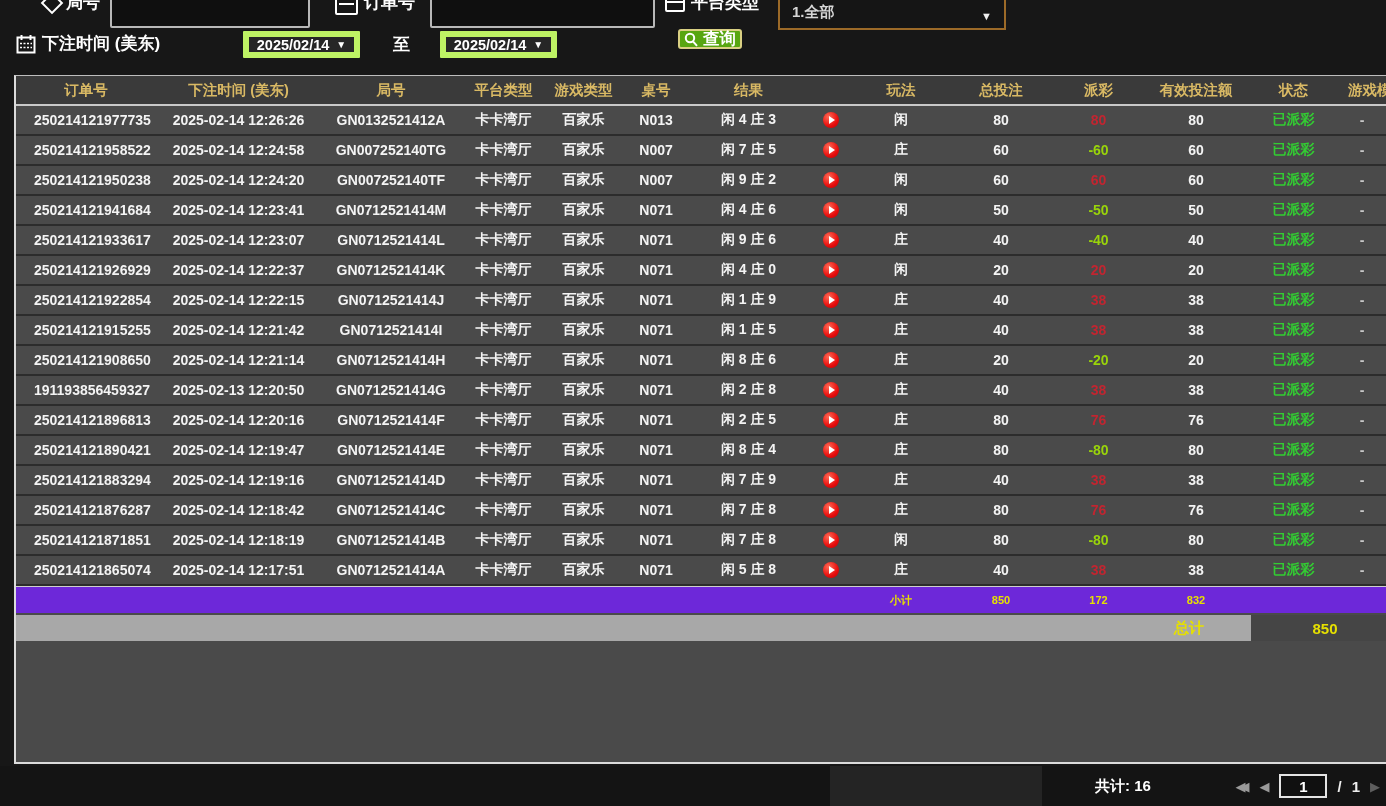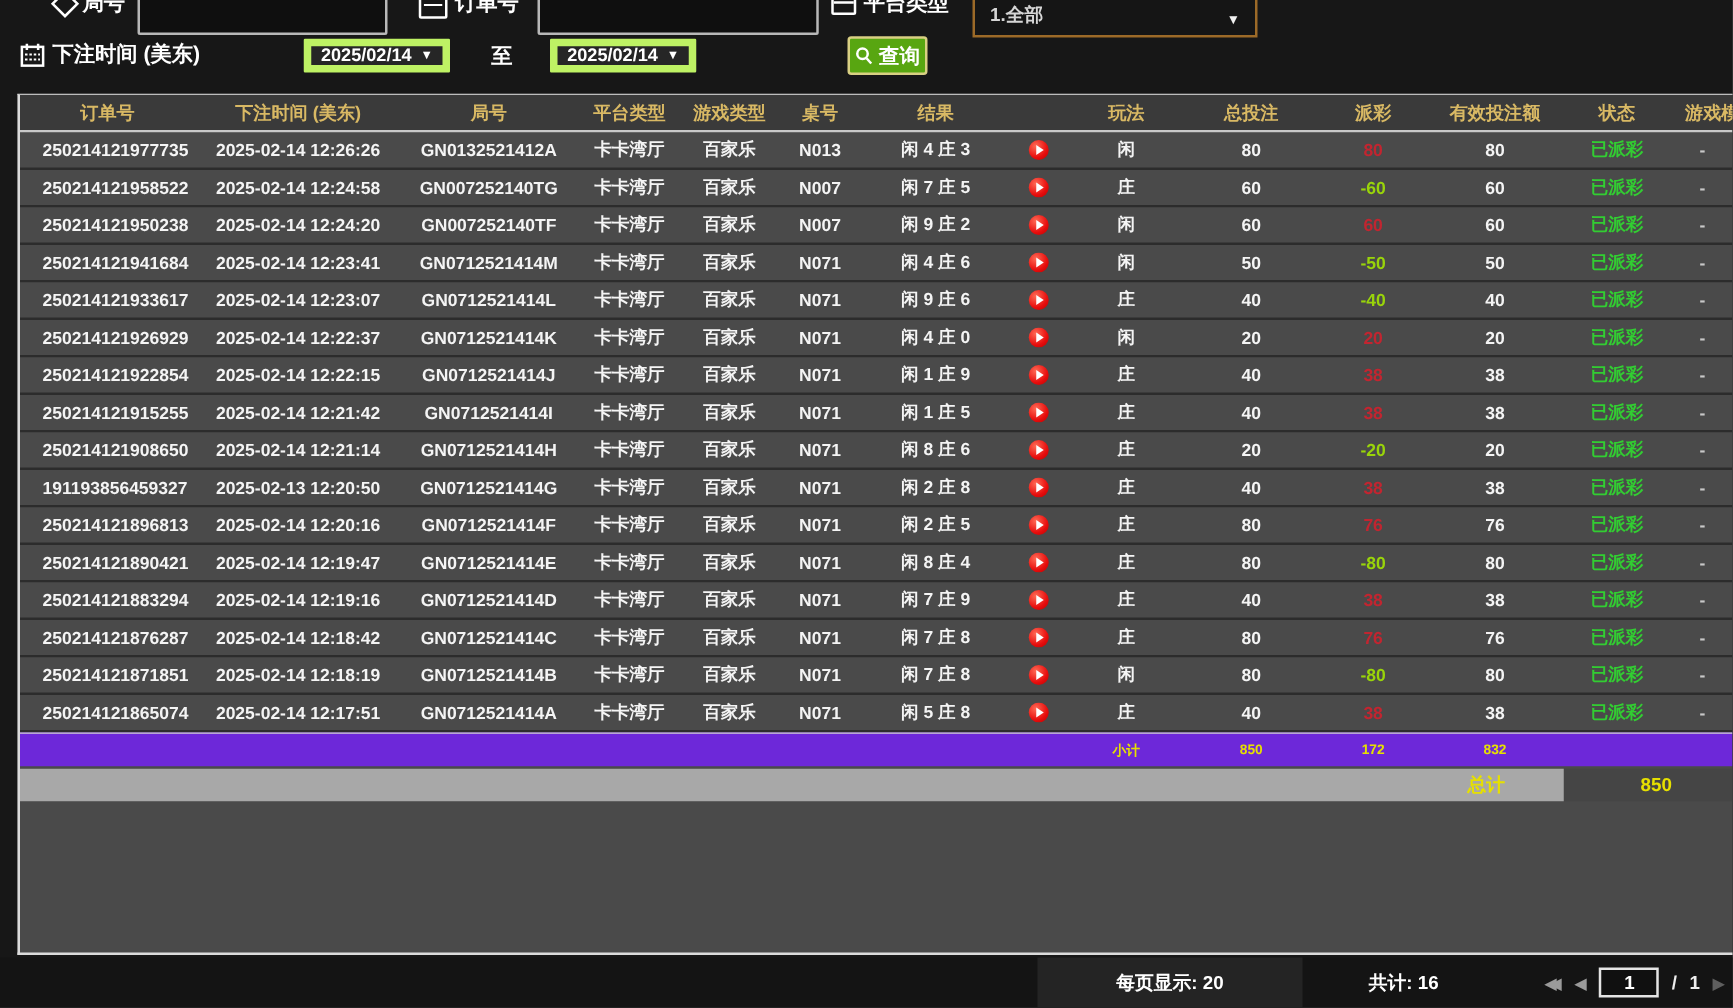--- a/index.html
+++ b/index.html
@@ -116,21 +116,21 @@
   <span>2025/02/14</span>
   <span class="arrow">▼</span>
 </div>
 <div class="abs fgroup" style="left:393px;top:33px;">
   <span>至</span>
 </div>
 <div class="abs datebox" style="left:440px;top:31px;width:117px;height:27px;">
   <span>2025/02/14</span>
   <span class="arrow">▼</span>
 </div>
-<div class="abs searchbtn" style="left:678px;top:29px;width:64px;height:31px;">
+<div class="abs searchbtn" style="left:678px;top:29px;width:64px;height:20px;">
   <svg width="15" height="15" viewBox="0 0 15 15">
     <circle cx="6" cy="6" r="4.2" fill="none" stroke="#fff" stroke-width="2"></circle>
     <line x1="9.2" y1="9.6" x2="13" y2="13.8" stroke="#fff" stroke-width="2"></line>
   </svg>
   <span>查询</span>
 </div>
 
 <div class="abs tablewrap">
   <div class="trow thead">
       <div class="cell">订单号</div>
@@ -504,21 +504,20 @@
       <div class="cell">172</div>
       <div class="cell">832</div>
       <div class="cell"></div>
         <div class="cell"></div>
     </div>
   </div>
 </div>
 
 <div class="abs footer">
   <div class="footpanel"></div>
-  <div class="foottext" style="left:830px;width:212px;justify-content:center;">每页显示: 20</div>
   <div class="foottext" style="left:1095px;">共计: 16</div>
   <div class="pager">
     <span class="arr dbl"><span>◀</span><span>◀</span></span>
     <span class="arr">◀</span>
     <span class="pagebox">1</span>
     <span class="slash">/</span>
     <span class="slash">1</span>
     <span class="arr disabled">▶</span>
   </div>
 </div>

